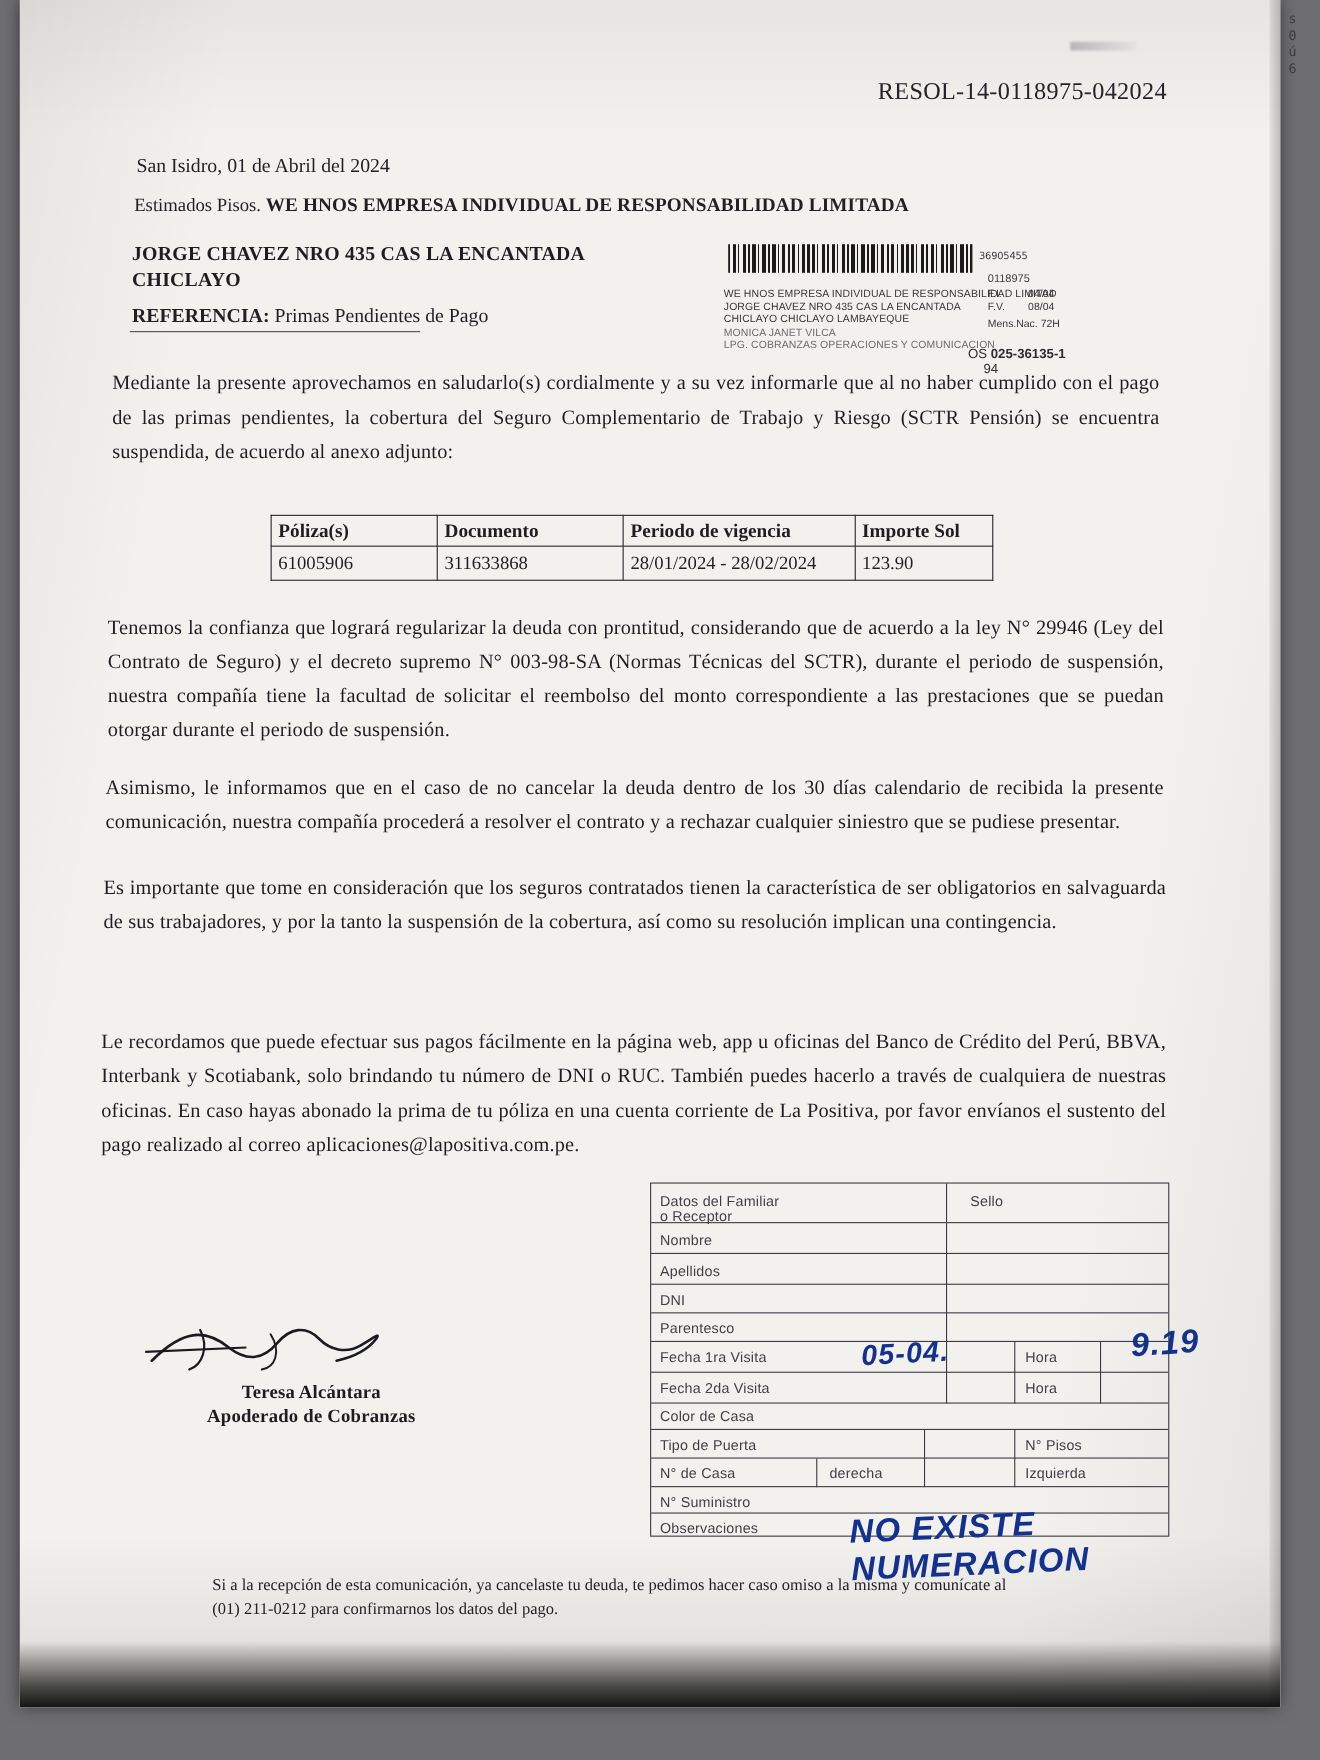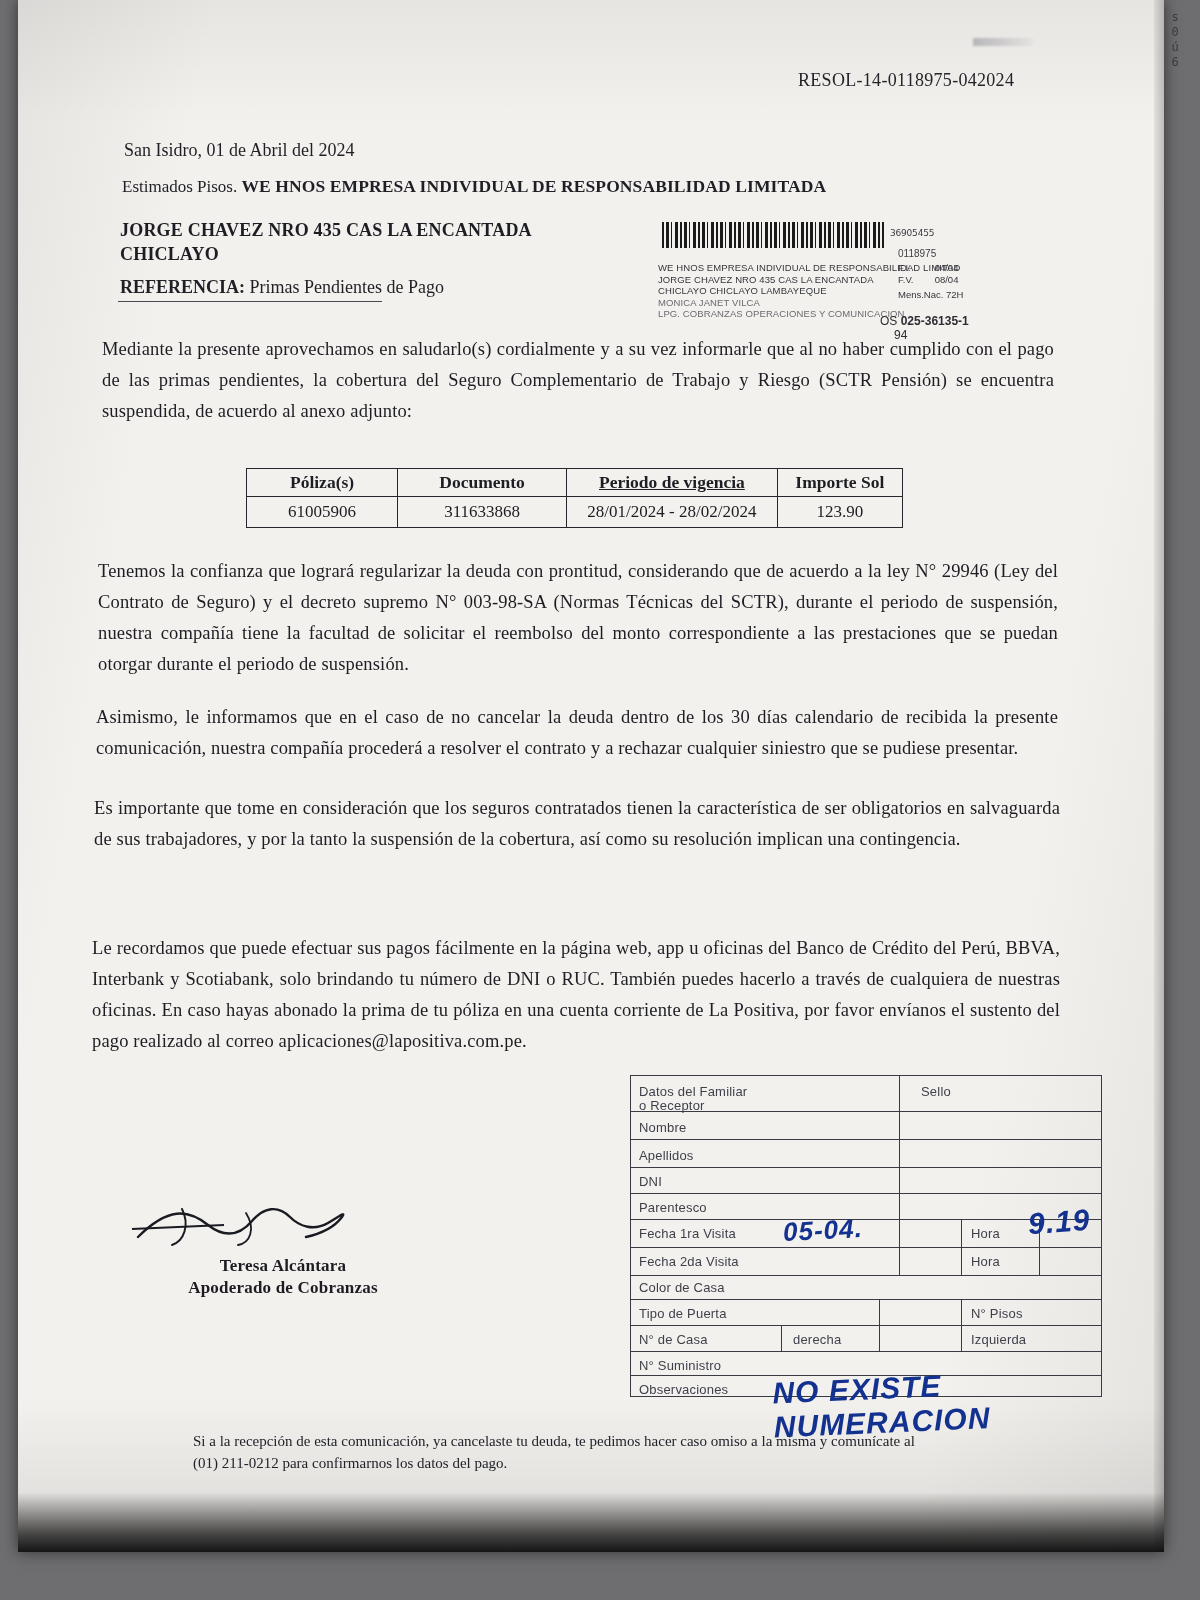--- a/index.html
+++ b/index.html
@@ -89,21 +89,21 @@
     font-family: "Liberation Sans", sans-serif;
     font-size: 11px;
     letter-spacing: 3px;
     color: #43434b;
   }
   .doc-code {
     position: absolute;
     left: 780px;
     top: 70px;
     font-family: "Liberation Serif", serif;
-    font-size: 18px;
+    font-size: 22px;
     color: #24242a;
     letter-spacing: 0.3px;
   }
   .smudge {
     position: absolute;
     left: 955px;
     top: 38px;
     width: 60px;
     height: 8px;
     background: linear-gradient(90deg, rgba(120,120,130,0.45), rgba(120,120,130,0.05));
@@ -245,27 +245,27 @@
     left: 228px;
     top: 468px;
     width: 657px;
     border-collapse: collapse;
     font-size: 17px;
     color: #1d1d23;
   }
   .prem-table th, .prem-table td {
     border: 1.4px solid #26262c;
     padding: 3px 6px;
-    text-align: center;
+    text-align: left;
   }
   .prem-table th { font-weight: bold; font-size: 17.5px; }
   .prem-table td { font-size: 17px; padding-top: 5px; padding-bottom: 5px; }
   .prem-table .c-pol { width: 150px; }
   .prem-table .c-doc { width: 168px; }
-  .prem-table .c-per { width: 218px; text-decoration: underline; }
+  .prem-table .c-per { width: 218px; }
   .prem-table .c-imp { width: 121px; }
 
   
   .sign-wrap {
     position: absolute;
     left: 100px;
     top: 1195px;
     width: 330px;
     text-align: center;
   }
@@ -274,21 +274,21 @@
     font-size: 17px;
     font-weight: bold;
     color: #1c1c22;
     line-height: 22px;
     letter-spacing: 0.2px;
   }
 
   
   .stamp-form {
     position: absolute;
-    left: 612px;
+    left: 573px;
     top: 1075px;
     width: 470px;
     height: 320px;
     border: 1.6px solid #3a3a44;
     color: #3d3d48;
     font-family: "Liberation Sans", sans-serif;
     font-size: 13px;
   }
   .sf-row {
     position: absolute;

